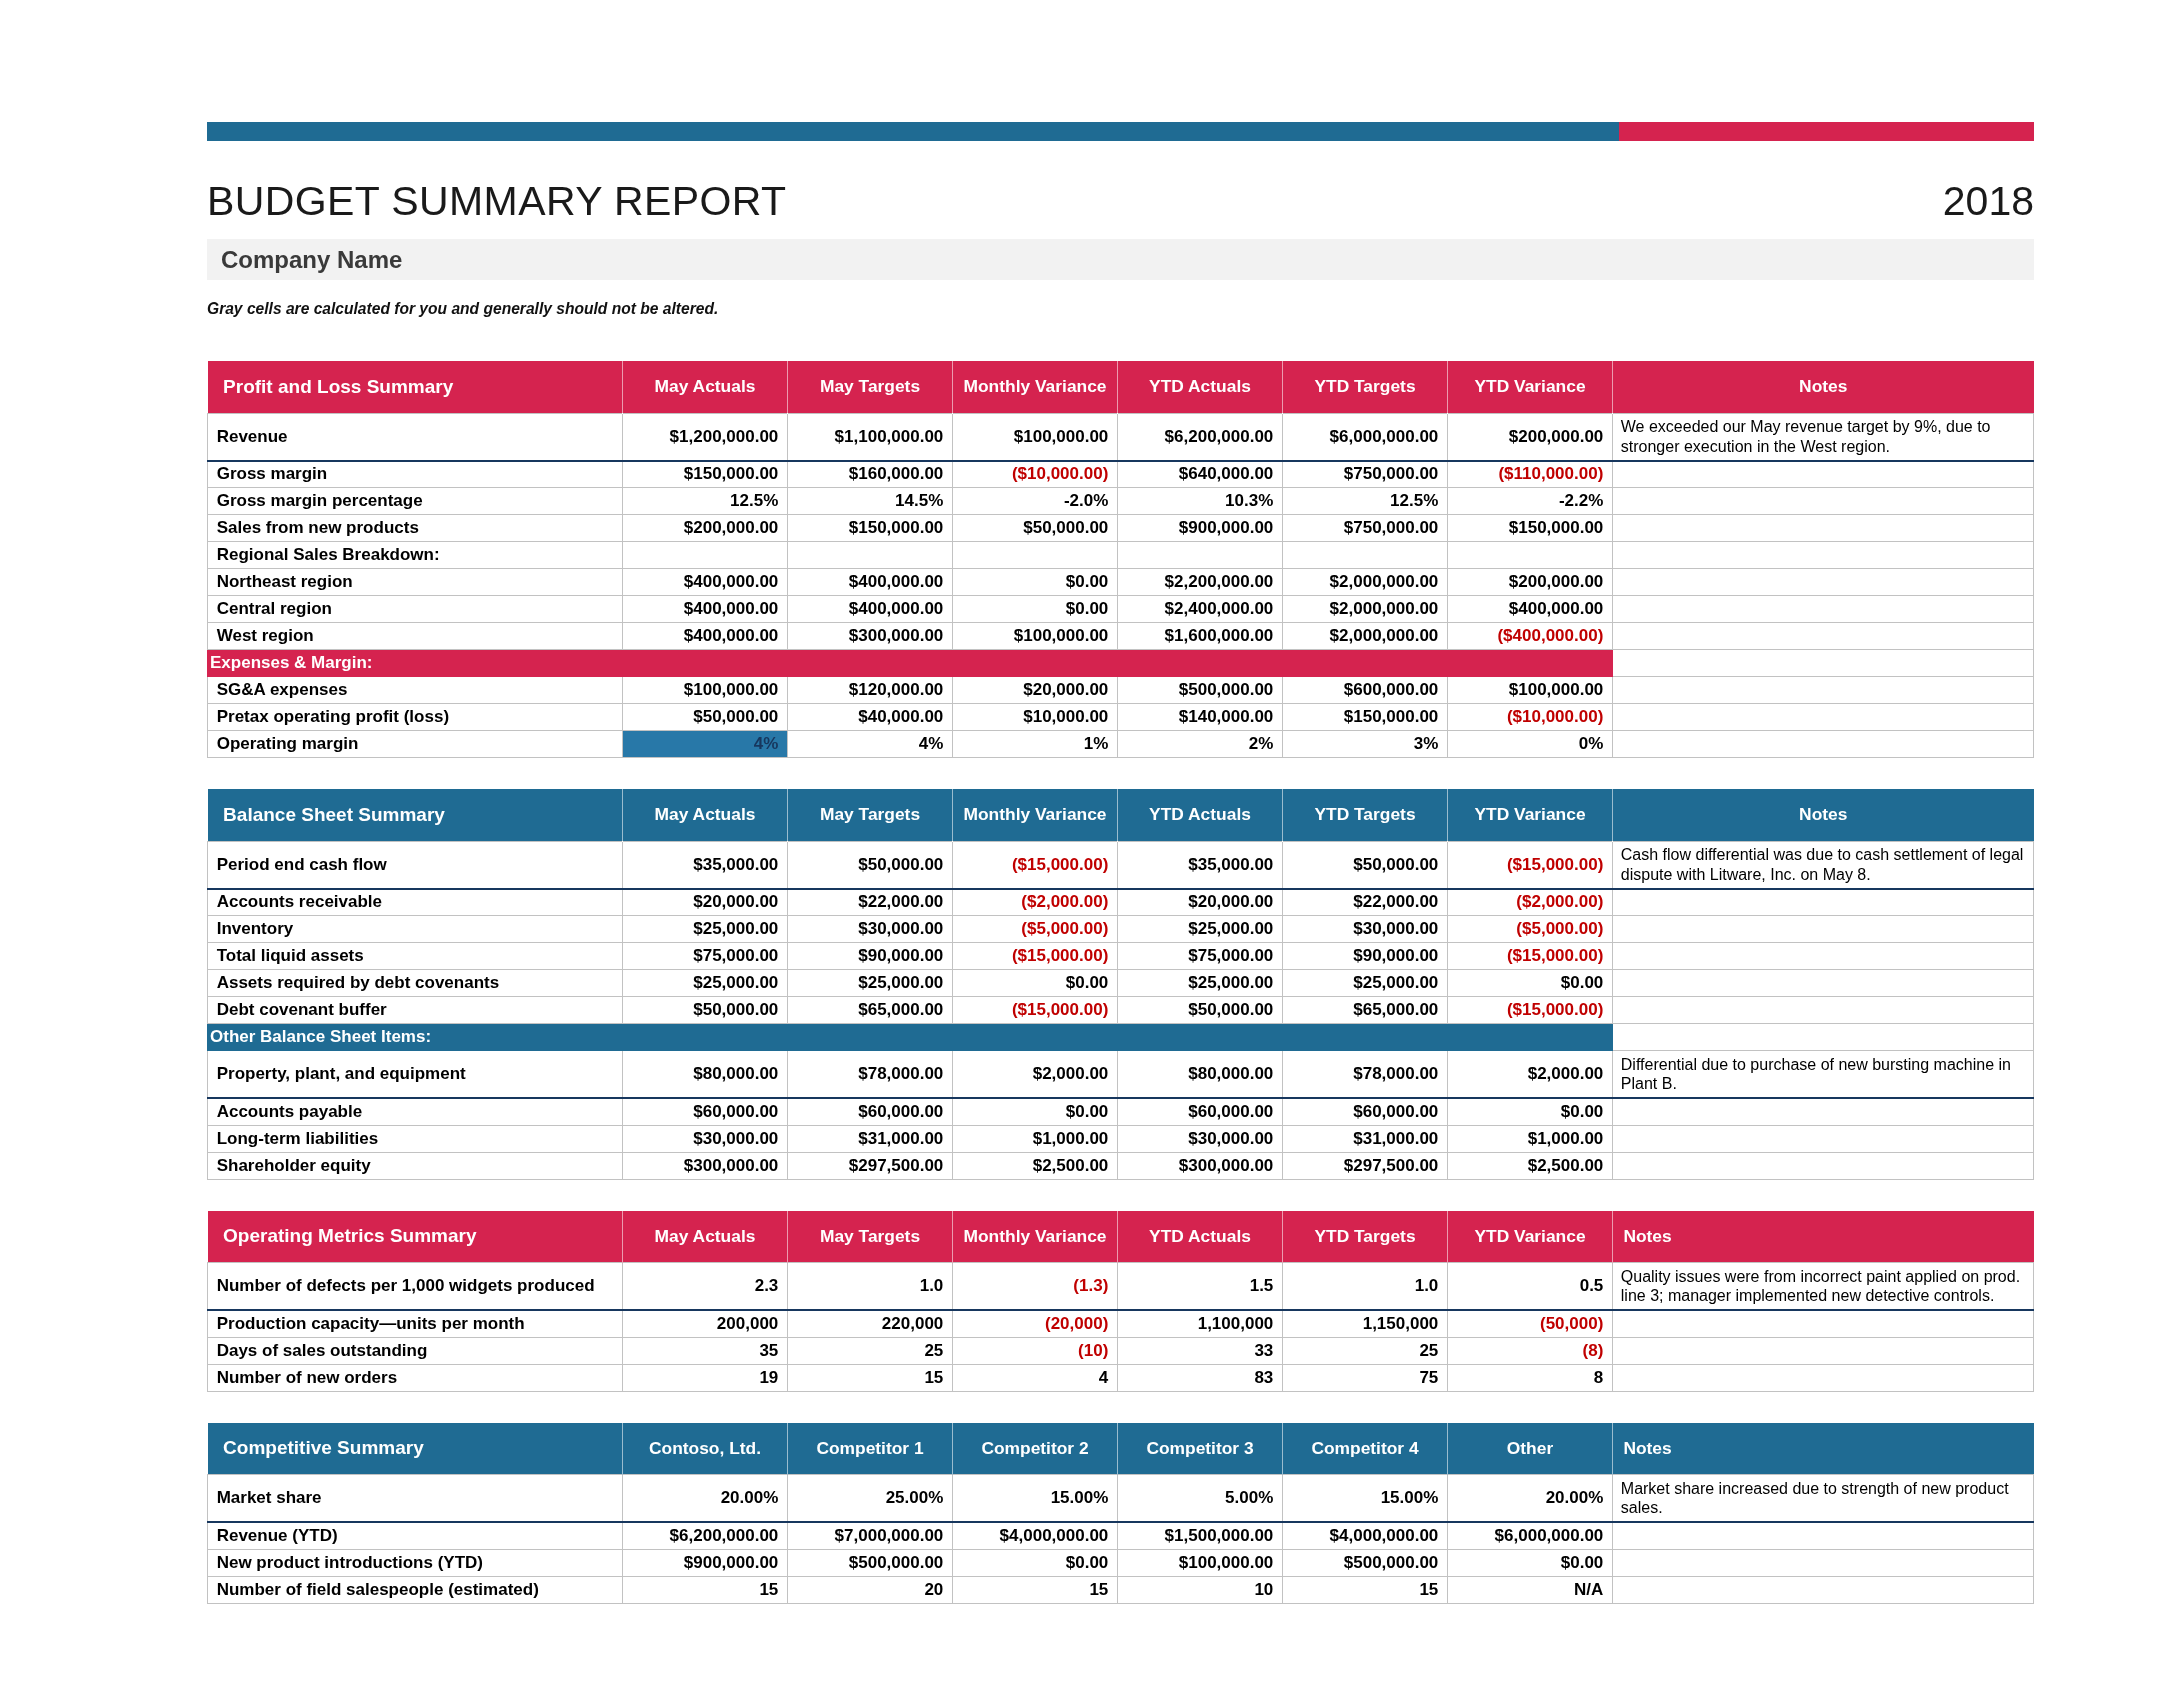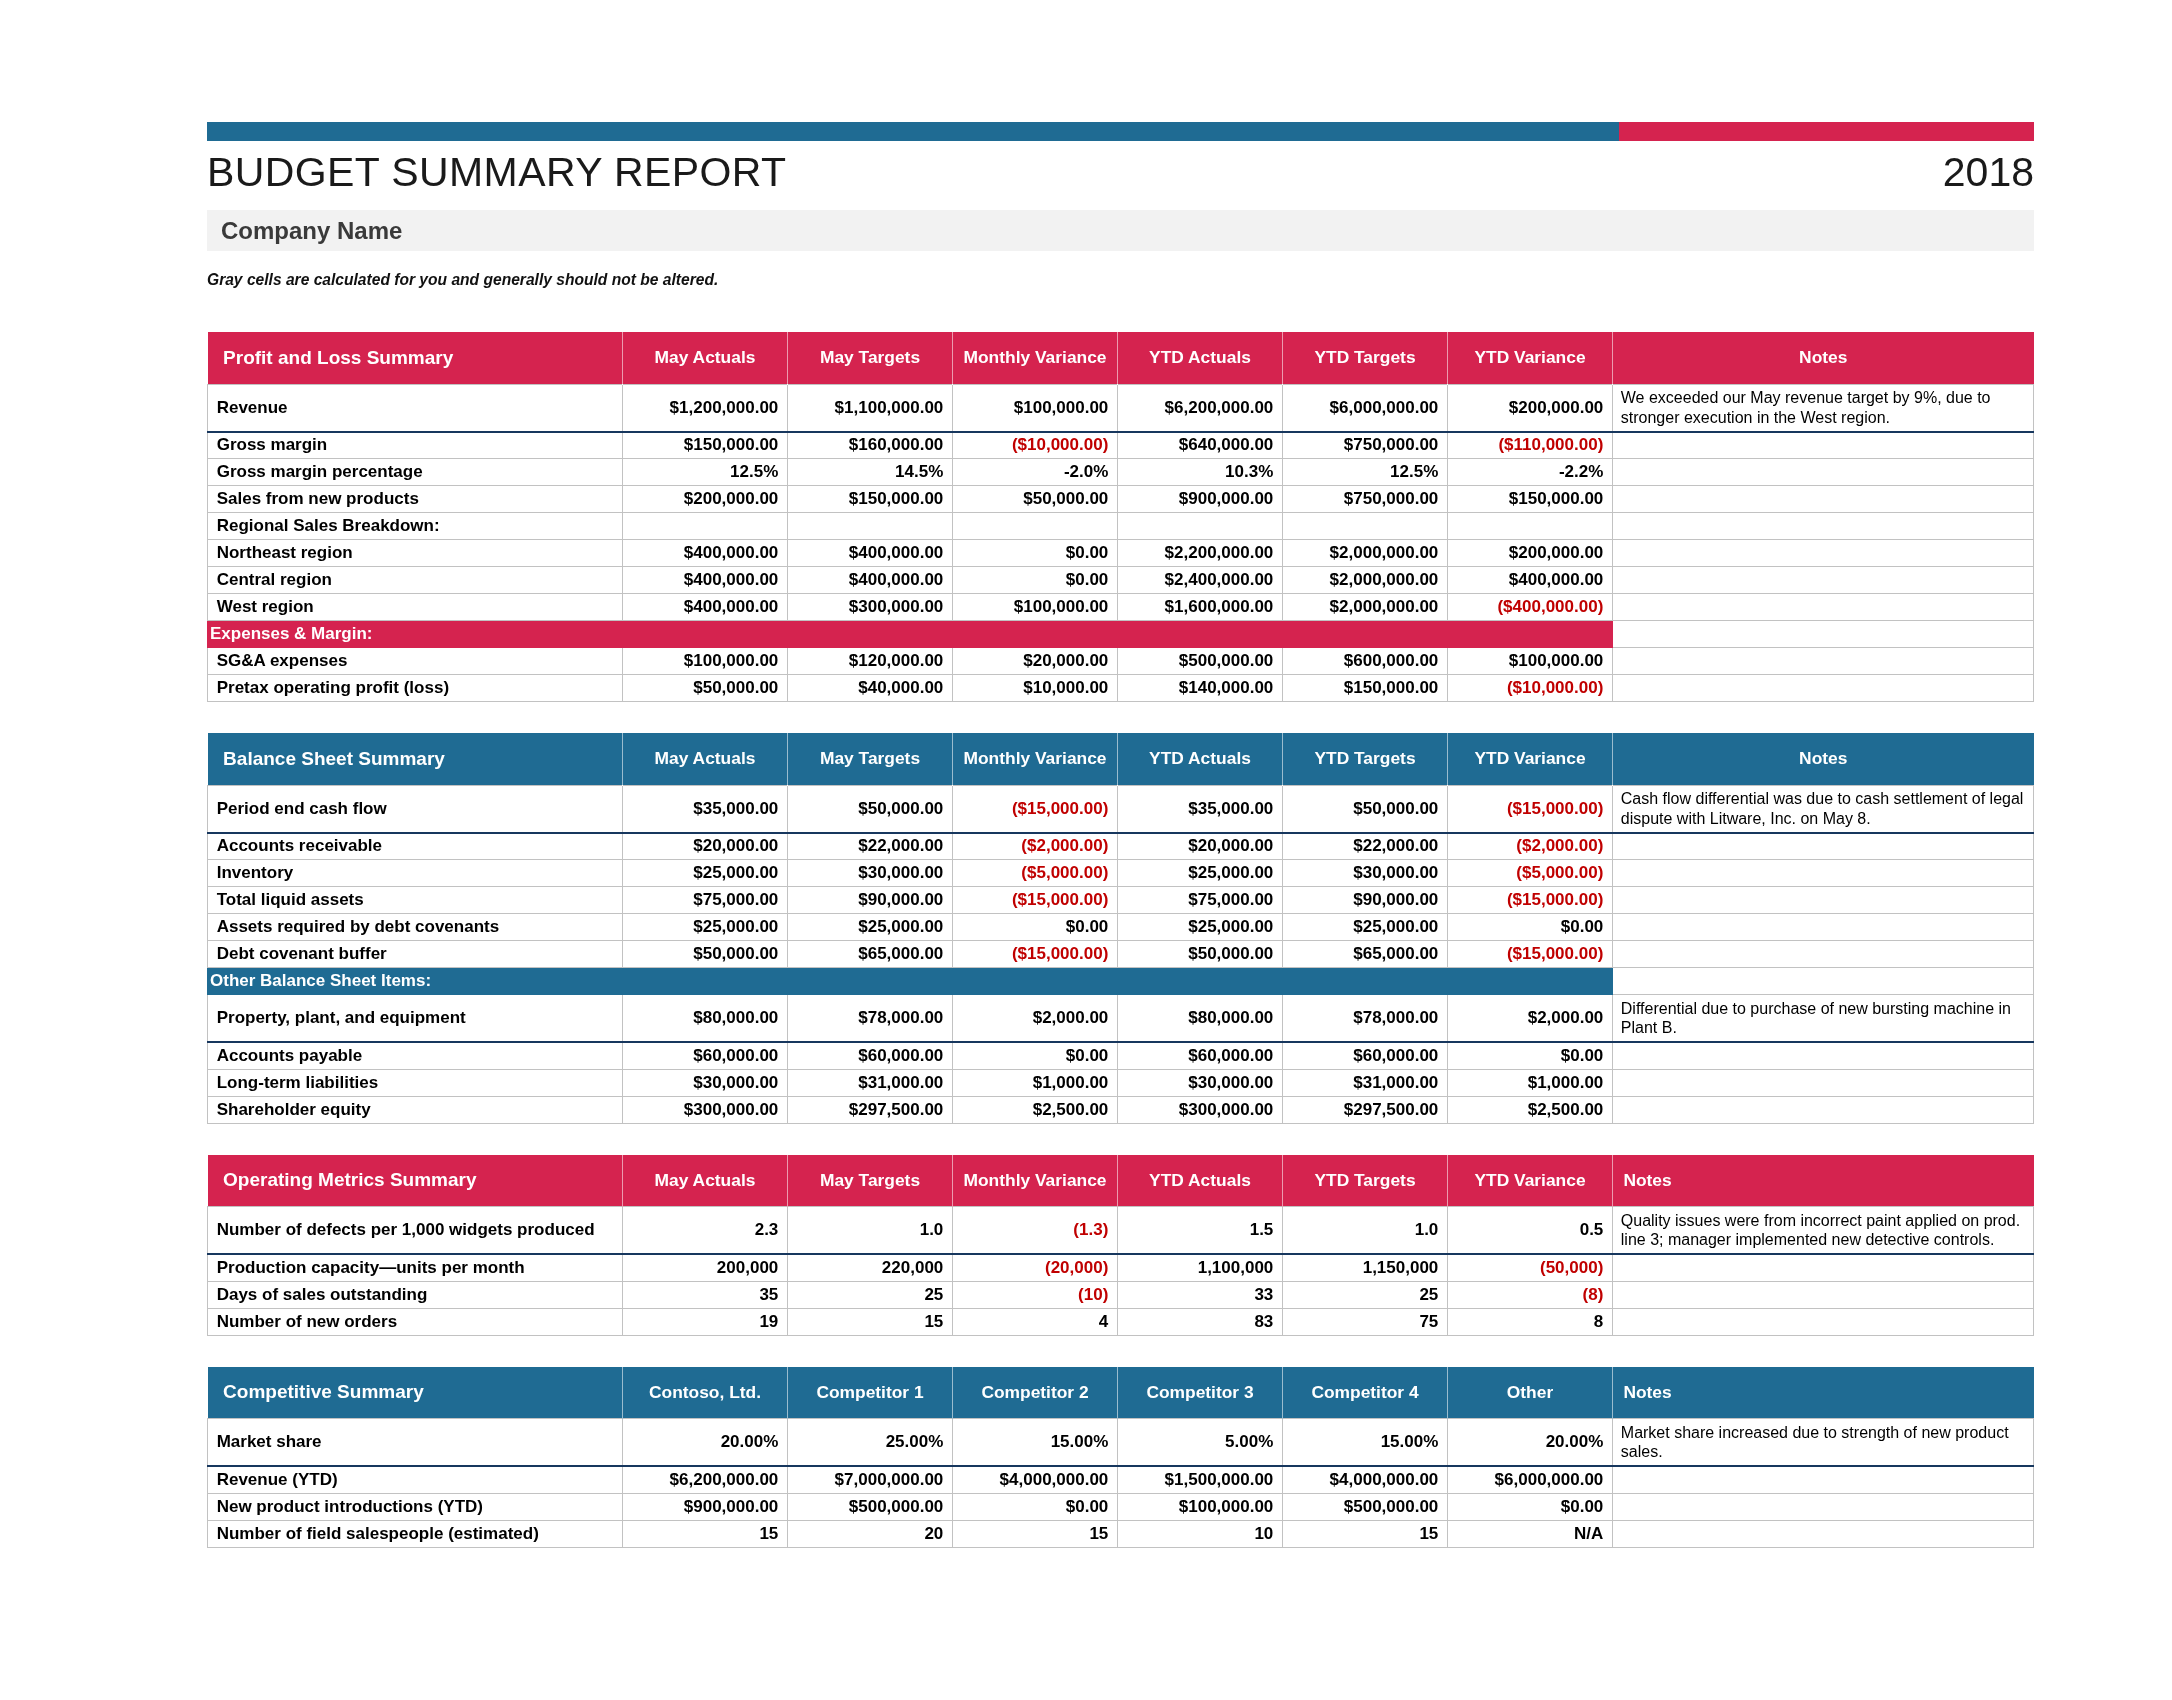--- a/index.html
+++ b/index.html
@@ -8,21 +8,21 @@
     width: 2173px; min-height: 1701px;
     font-family: "Liberation Sans", sans-serif;
     color: #000;
   }
   .content { width: 1827px; margin-left: 207px; padding-top: 122px; }
 
   .top-strip { display: flex; height: 19px; width: 100%; }
   .strip-blue { flex: 0 0 77.3%; background: var(--blue); }
   .strip-pink { flex: 1; background: var(--crimson); }
 
-  .title-row { display: flex; justify-content: space-between; align-items: flex-end; margin-top: 8px; }
+  .title-row { display: flex; justify-content: space-between; align-items: flex-end; margin-top: 37px; }
   .page-title { font-size: 41px; font-weight: 400; letter-spacing: 0.4px; color: #1a1a1a; margin: 0; }
   .year { font-size: 41px; font-weight: 400; color: #1a1a1a; }
 
   .company-band {
     margin-top: 14px; background: #F2F2F2; height: 41px;
     display: flex; align-items: center; padding-left: 14px;
     font-size: 24px; font-weight: 700; color: #3a3a3a;
   }
   .gray-note { margin-top: 20px; font-size: 15.6px; font-style: italic; font-weight: 700; color: #111; }
 
@@ -192,20 +192,30 @@
           <tr>
             <td class="label">Pretax operating profit (loss)</td>
             <td class="val">$50,000.00</td>
             <td class="val">$40,000.00</td>
             <td class="val">$10,000.00</td>
             <td class="val">$140,000.00</td>
             <td class="val">$150,000.00</td>
             <td class="val neg">($10,000.00)</td>
             <td class="note-cell"></td>
           </tr>
+          <tr>
+            <td class="label">Operating margin</td>
+            <td class="val hl">4%</td>
+            <td class="val">4%</td>
+            <td class="val">1%</td>
+            <td class="val">2%</td>
+            <td class="val">3%</td>
+            <td class="val">0%</td>
+            <td class="note-cell"></td>
+          </tr>
         </tbody>
       </table>
       <table class="report-table theme-blue">
         <colgroup>
           <col style="width: 415px;">
           <col style="width: 165px;">
           <col style="width: 165px;">
           <col style="width: 165px;">
           <col style="width: 165px;">
           <col style="width: 165px;">

